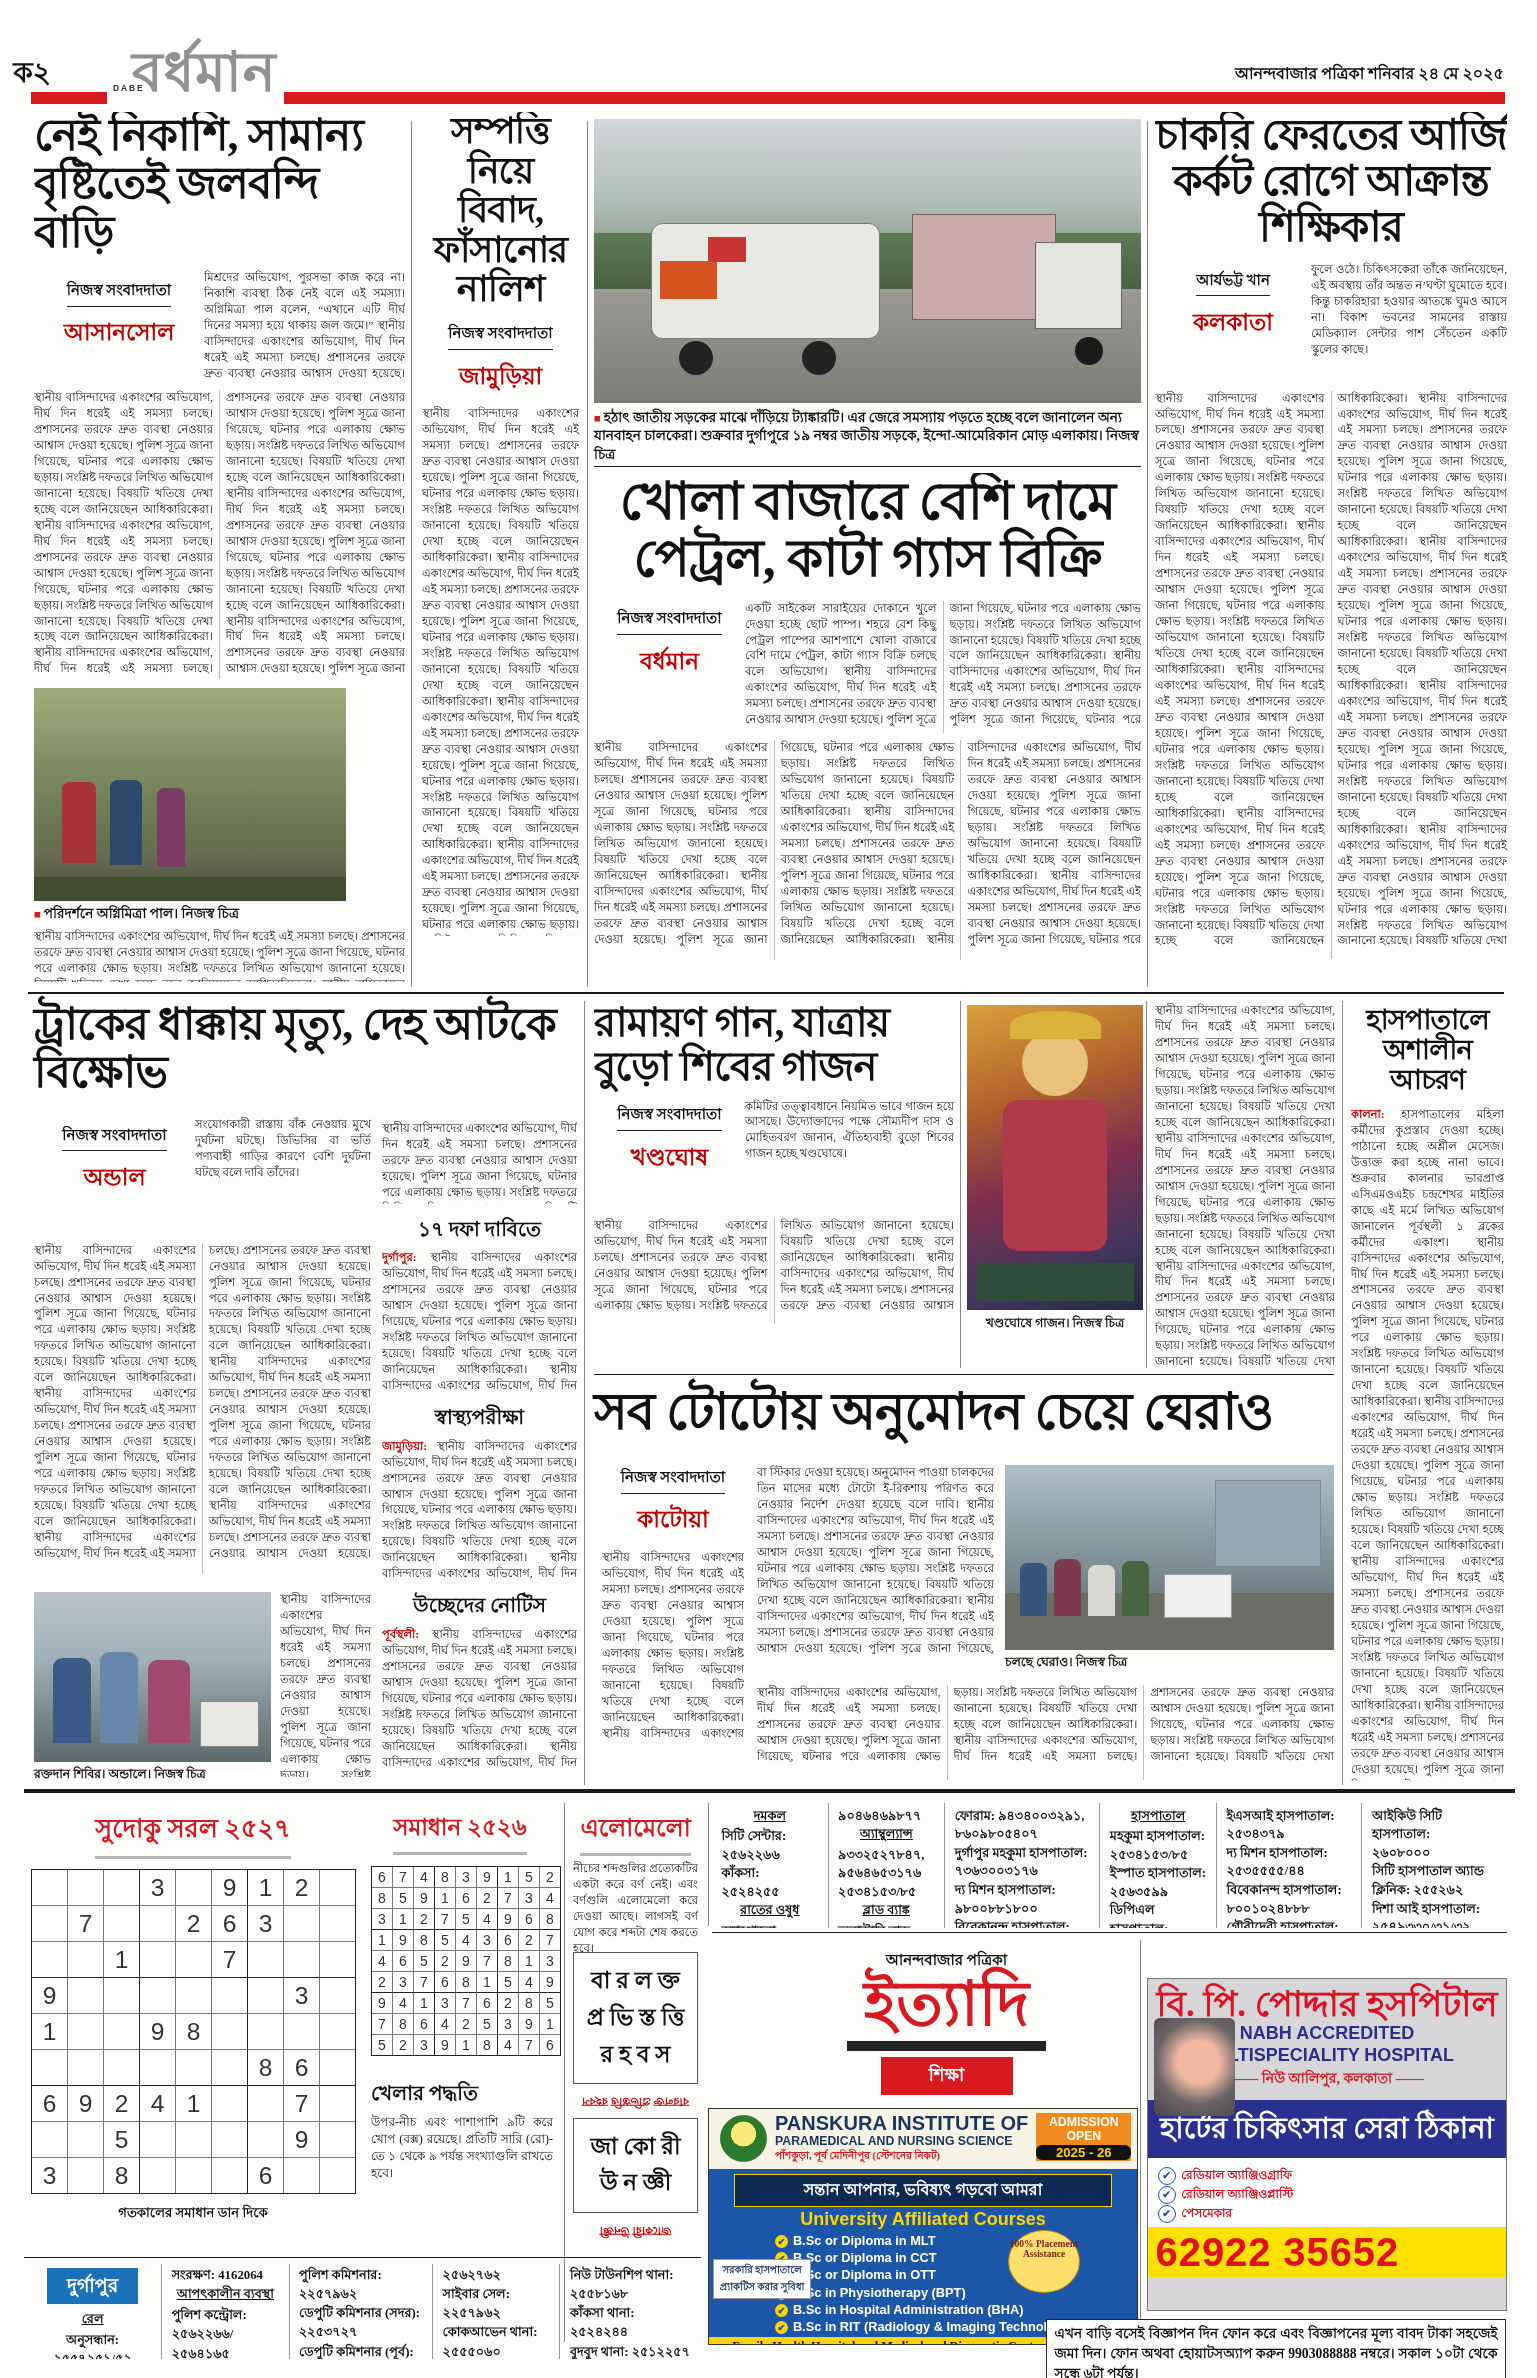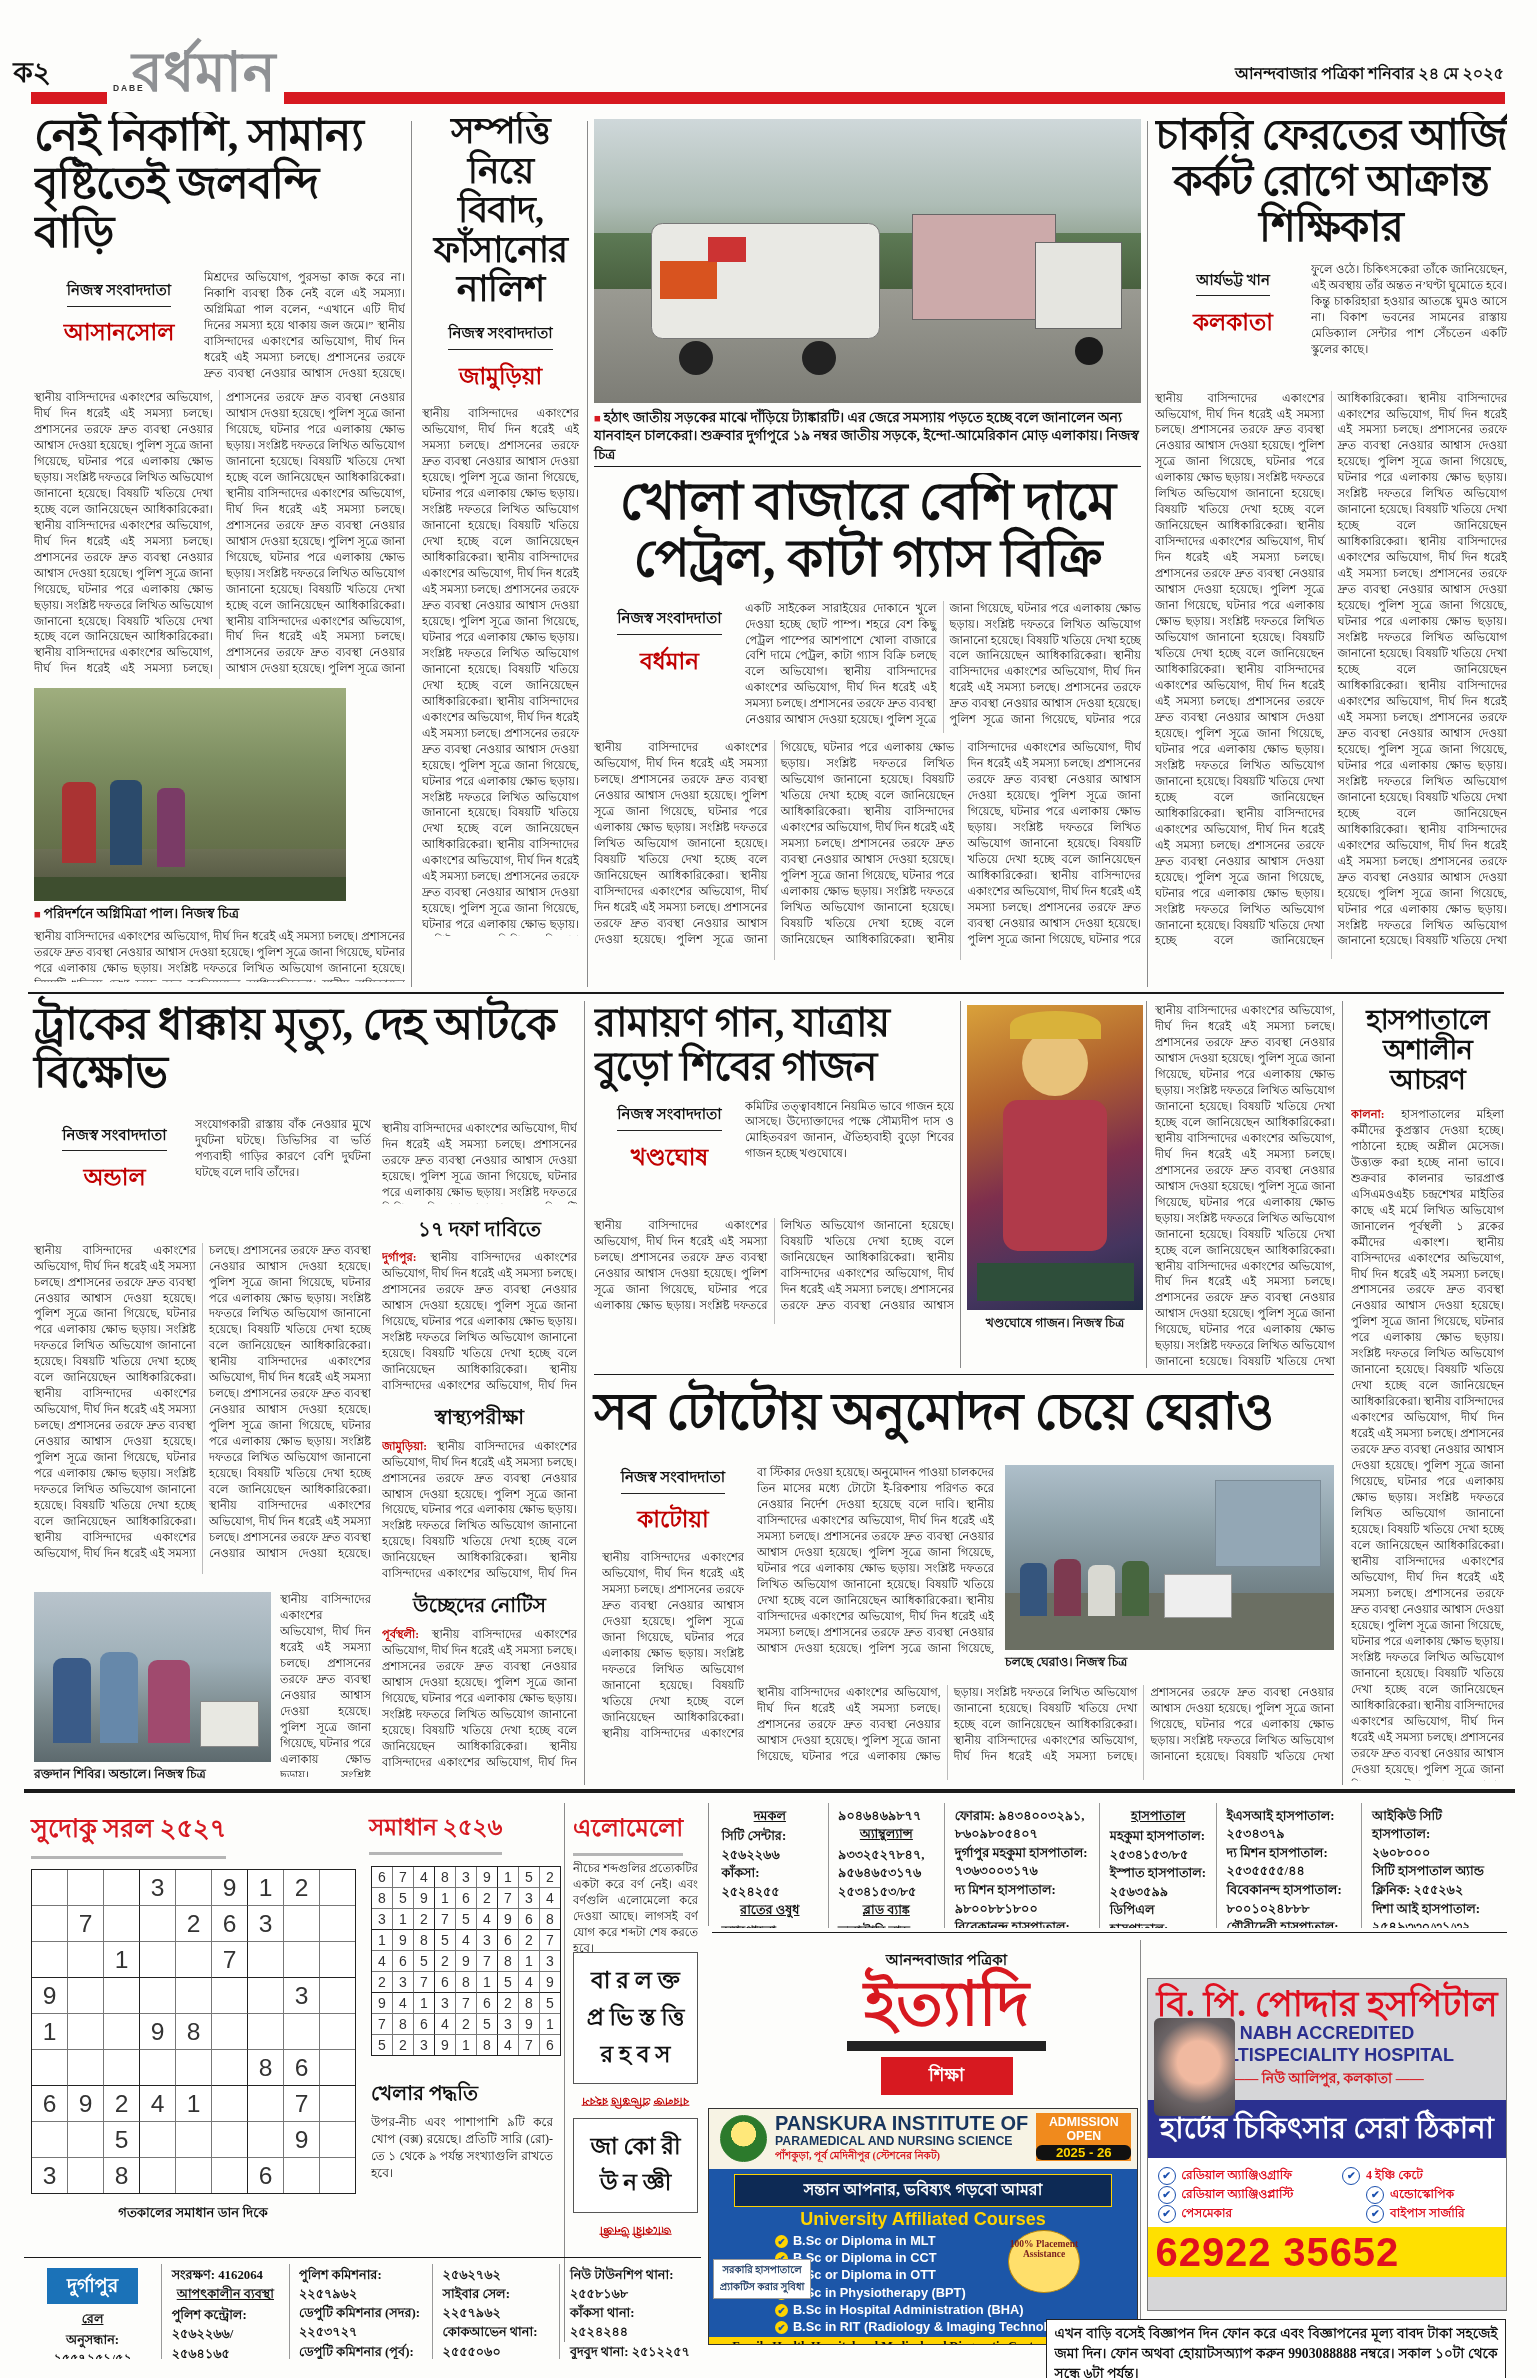--- a/index.html
+++ b/index.html
@@ -22,21 +22,21 @@
   .body2{font-size:11.4px;line-height:1.4;text-align:justify;overflow:hidden;}
   .cols2{column-count:2;column-gap:13.2px;column-rule:0.9px solid #bbb;}
   .cols3{column-count:3;column-gap:13.2px;column-rule:0.9px solid #bbb;}
   .caption{font-size:13.7px;font-weight:700;line-height:1.35;}
   .caption .sq{color:#d71920;font-size:11.4px;}
   .photo{position:absolute;overflow:hidden;}
   
   .briefhead{font-size:20px;font-weight:700;text-align:center;margin:9.5px 0 3.8px;}
   .dlinline{color:#c00000;font-weight:700;}
   
-  .puztitle{font-size:25.6px;font-weight:700;color:#d71920;}
+  .puztitle{font-size:25.6px;font-weight:700;color:#d71920;text-align:center;}
   .puztitle span{display:inline-block;border-bottom:3.8px solid #b5b5b5;padding-bottom:3.8px;}
   .sgrid{border:1.9px solid #222;display:inline-block;background:#fff;}
   .srow{display:flex;}
   .scell{display:flex;align-items:center;justify-content:center;border-right:0.9px solid #777;border-bottom:0.9px solid #777;
          font-family:"Liberation Sans",sans-serif;color:#333;}
   .srow .scell:nth-child(3n){border-right:1.9px solid #222;}
   .srow .scell:last-child{border-right:none;}
   .sgrid .srow:nth-child(3n) .scell{border-bottom:1.9px solid #222;}
   .sgrid .srow:last-child .scell{border-bottom:none;}
   .big .scell{width:35px;height:35px;font-size:24.6px;}
@@ -593,25 +593,20 @@
       <div class="pod-nabh">MULTISPECIALITY HOSPITAL</div>
       <div class="pod-loc">—— <span>নিউ আলিপুর, কলকাতা</span> ——</div>
     </div>
     <div class="pod-band" style="margin-top:9.5px;">হার্টের চিকিৎসার সেরা ঠিকানা</div>
     <div style="display:flex;padding:7.6px 9.5px 3.8px;background:#fff;">
       <div style="flex:1.2;">
           <div class="pod-item">রেডিয়াল অ্যাঞ্জিওগ্রাফি</div>
           <div class="pod-item">রেডিয়াল অ্যাঞ্জিওপ্লাস্টি</div>
           <div class="pod-item">পেসমেকার</div>
         </div>
-      <div style="flex:1;">
-        <div class="pod-item">4 ইঞ্চি কেটে</div>
-        <div class="pod-item" style="padding-left:24px;">এন্ডোস্কোপিক</div>
-        <div class="pod-item" style="padding-left:24px;">বাইপাস সার্জারি</div>
-      </div>
     </div>
     <div class="pod-phone">
 
       <span class="num">62922 35652</span>
 
     </div>
   </div>
 
   <div class="abs notice" style="left:1046px;top:2319px;width:443px;">এখন বাড়ি বসেই বিজ্ঞাপন দিন ফোন করে এবং বিজ্ঞাপনের মূল্য বাবদ টাকা সহজেই জমা দিন। ফোন অথবা হোয়াটসঅ্যাপ করুন 9903088888 নম্বরে। সকাল ১০টা থেকে সন্ধে ৬টা পর্যন্ত।</div>
 

